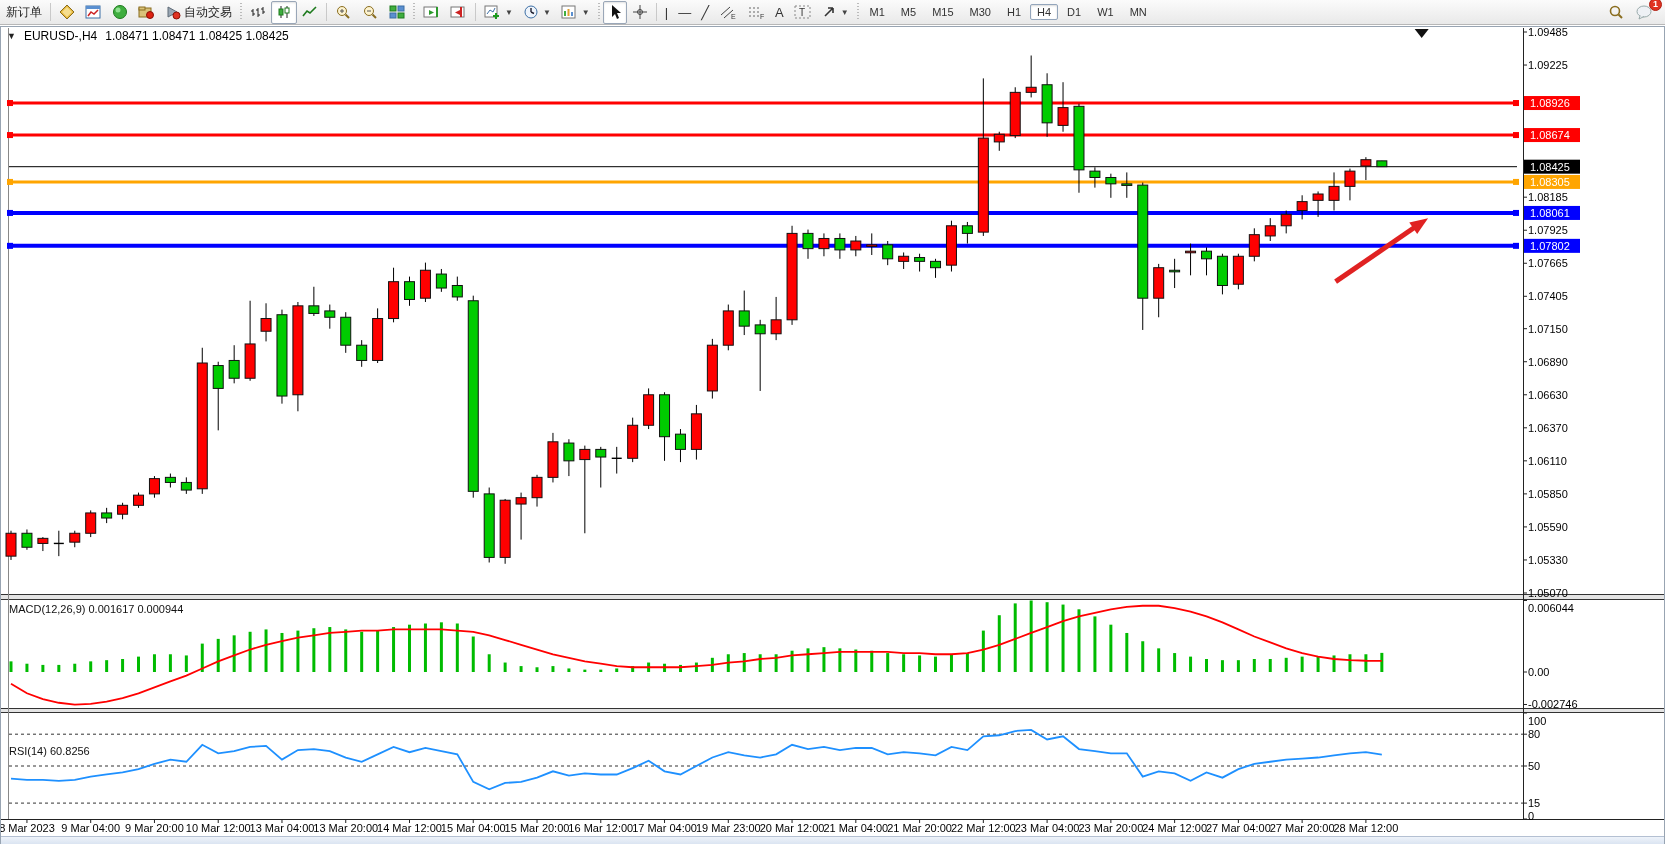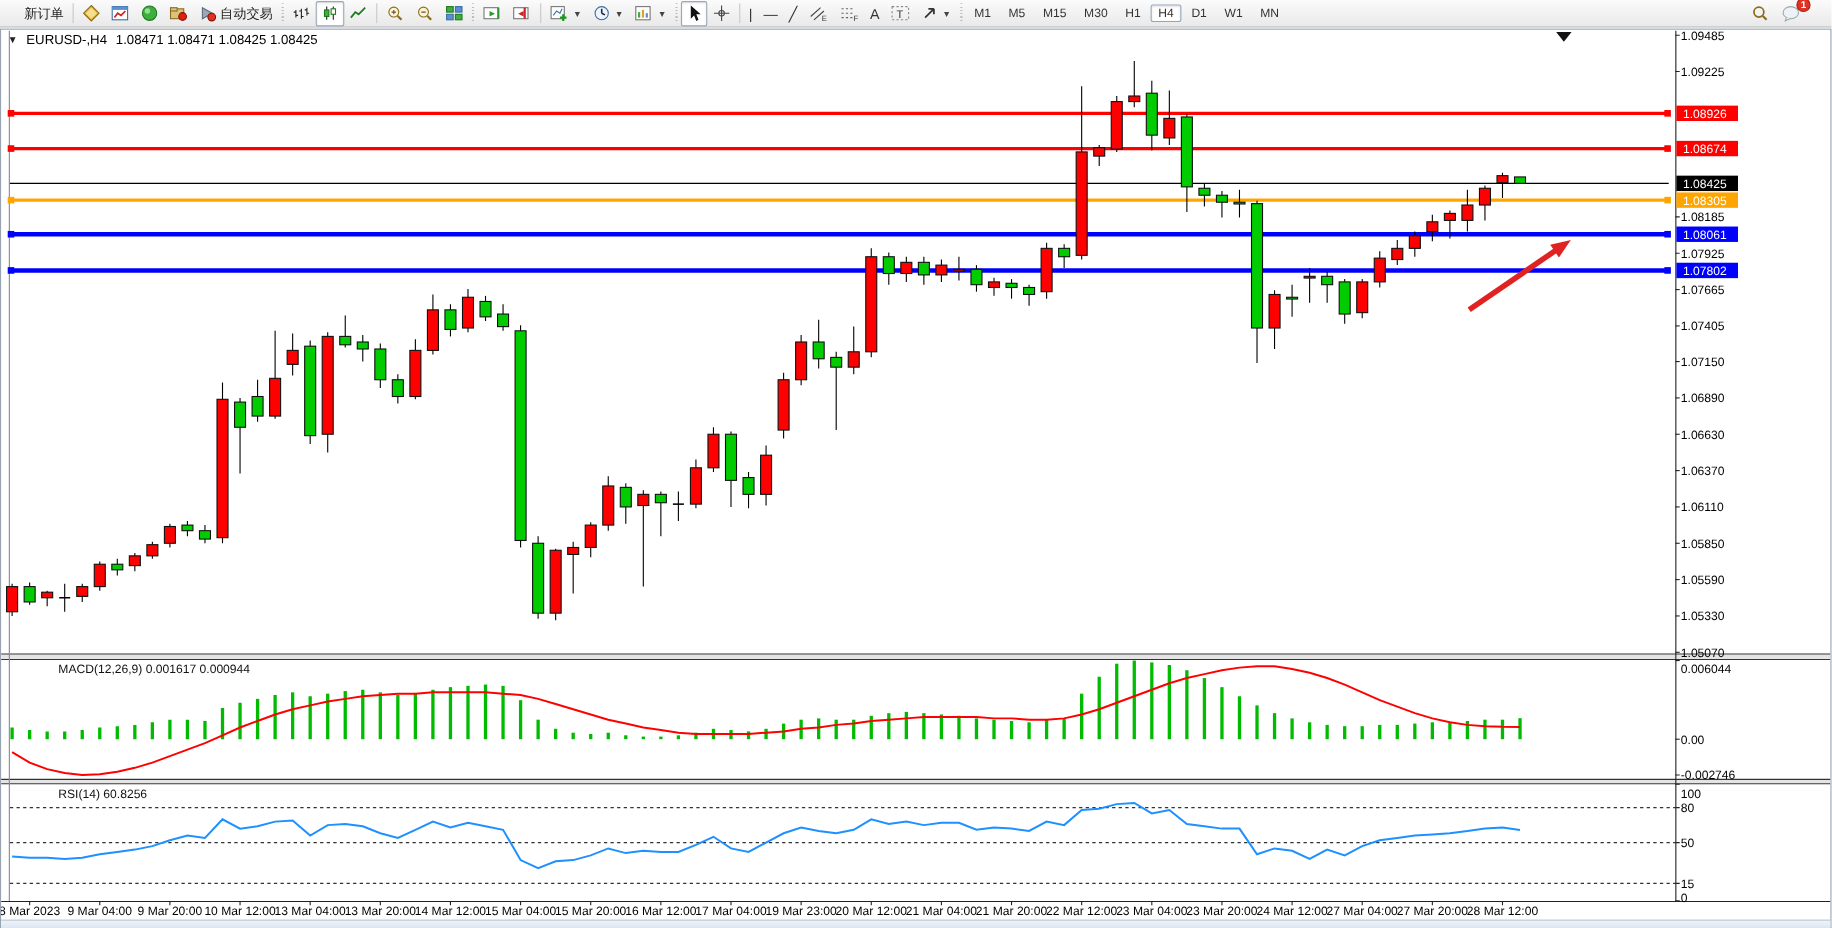--- a/index.html
+++ b/index.html
@@ -1,40 +1,40 @@
 <!DOCTYPE html>
 <html><head>
 <meta charset="utf-8">
 <style>
   html,body{margin:0;padding:0;}
   body{width:1665px;height:844px;overflow:hidden;background:#fff;
        font-family:"Liberation Sans",sans-serif;-webkit-font-smoothing:antialiased;}
   
   .toolbar{position:absolute;left:0;top:0;width:1665px;height:25px;
     background:linear-gradient(#fbfbfb,#e9e9e9);border-bottom:1px solid #b7b7b7;
-    display:flex;align-items:center;padding:0 17px;box-sizing:border-box;font-size:12px;color:#222;}
+    display:flex;align-items:center;padding:0 1px;box-sizing:border-box;font-size:12px;color:#222;}
   .tb-btn{display:inline-flex;align-items:center;gap:3px;height:21px;padding:0 4px;
     border:1px solid transparent;border-radius:2px;cursor:default;white-space:nowrap;}
   .tb-btn.pressed{background:#ffffff;border-color:#9aa7b8;box-shadow:inset 0 1px 2px rgba(0,0,0,.12);}
   .sep{width:1px;height:18px;background:#c9c9c9;margin:0 3px;}
   .grip{width:5px;height:18px;margin:0 3px;
     background:repeating-linear-gradient(#bbb 0 1px,transparent 1px 3px);width:2px;}
   .caret{font-size:8px;color:#444;margin-left:1px;}
   .glyph{font-size:13px;color:#333;line-height:1;}
   .tf-btn{padding:1px 6px;margin:0 1px;font-size:11px;color:#333;border:1px solid transparent;border-radius:2px;}
   .tf-btn.active{background:#fff;border-color:#93a5bb;box-shadow:inset 0 1px 2px rgba(0,0,0,.15);font-weight:normal;}
   .tb-spacer{flex:1;}
   .badge{position:absolute;top:-4px;right:-5px;background:#e03222;color:#fff;border-radius:7px;
     font-size:9px;line-height:11px;min-width:11px;text-align:center;font-weight:bold;border:1px solid #b02014;}
   
   .chart-window{position:absolute;left:0;top:26px;width:1665px;height:818px;background:#fff;
     border:1px solid #98a4b2;box-sizing:border-box;}
   .chart-title{position:absolute;left:6px;top:2px;font-size:12px;color:#000;z-index:5;display:flex;gap:8px;align-items:center;}
   .chart-title .dd{font-size:9px;color:#222;}
-  .ind-label{position:absolute;left:8px;font-size:11px;color:#111;z-index:5;margin-left:44px;}
+  .ind-label{position:absolute;left:8px;font-size:11px;color:#111;z-index:5;}
   svg#chart-svg{position:absolute;left:0;top:0;}
   .bottom-strip{position:absolute;left:0;top:809px;width:1663px;height:8px;
     background:linear-gradient(#eef3fa,#d8e2f0);border-top:1px solid #b4c0d2;}
 </style>
 </head>
 <body>
 
 <div class="toolbar">
   <div class="tb-btn">
     <span>新订单</span>
@@ -655,19 +655,19 @@
         <text x="1301.1399999999999" y="831" font-size="11" fill="#000" text-anchor="middle" font-family="Liberation Sans, sans-serif">27 Mar 20:00</text>
         <line x1="1364.8999999999999" y1="818" x2="1364.8999999999999" y2="822" stroke="#222"></line>
         <text x="1364.8999999999999" y="831" font-size="11" fill="#000" text-anchor="middle" font-family="Liberation Sans, sans-serif">28 Mar 12:00</text>
       </g>
     </svg>
 
   <div class="ind-label" style="top:576px">
     <span>MACD(12,26,9)</span>
     <span>0.001617 0.000944</span>
   </div>
-  <div class="ind-label" style="top:689px">
+  <div class="ind-label" style="top:718px">
     <span>RSI(14)</span>
     <span>60.8256</span>
   </div>
 
   <div class="bottom-strip"></div>
 </div>
 
 </body></html>

